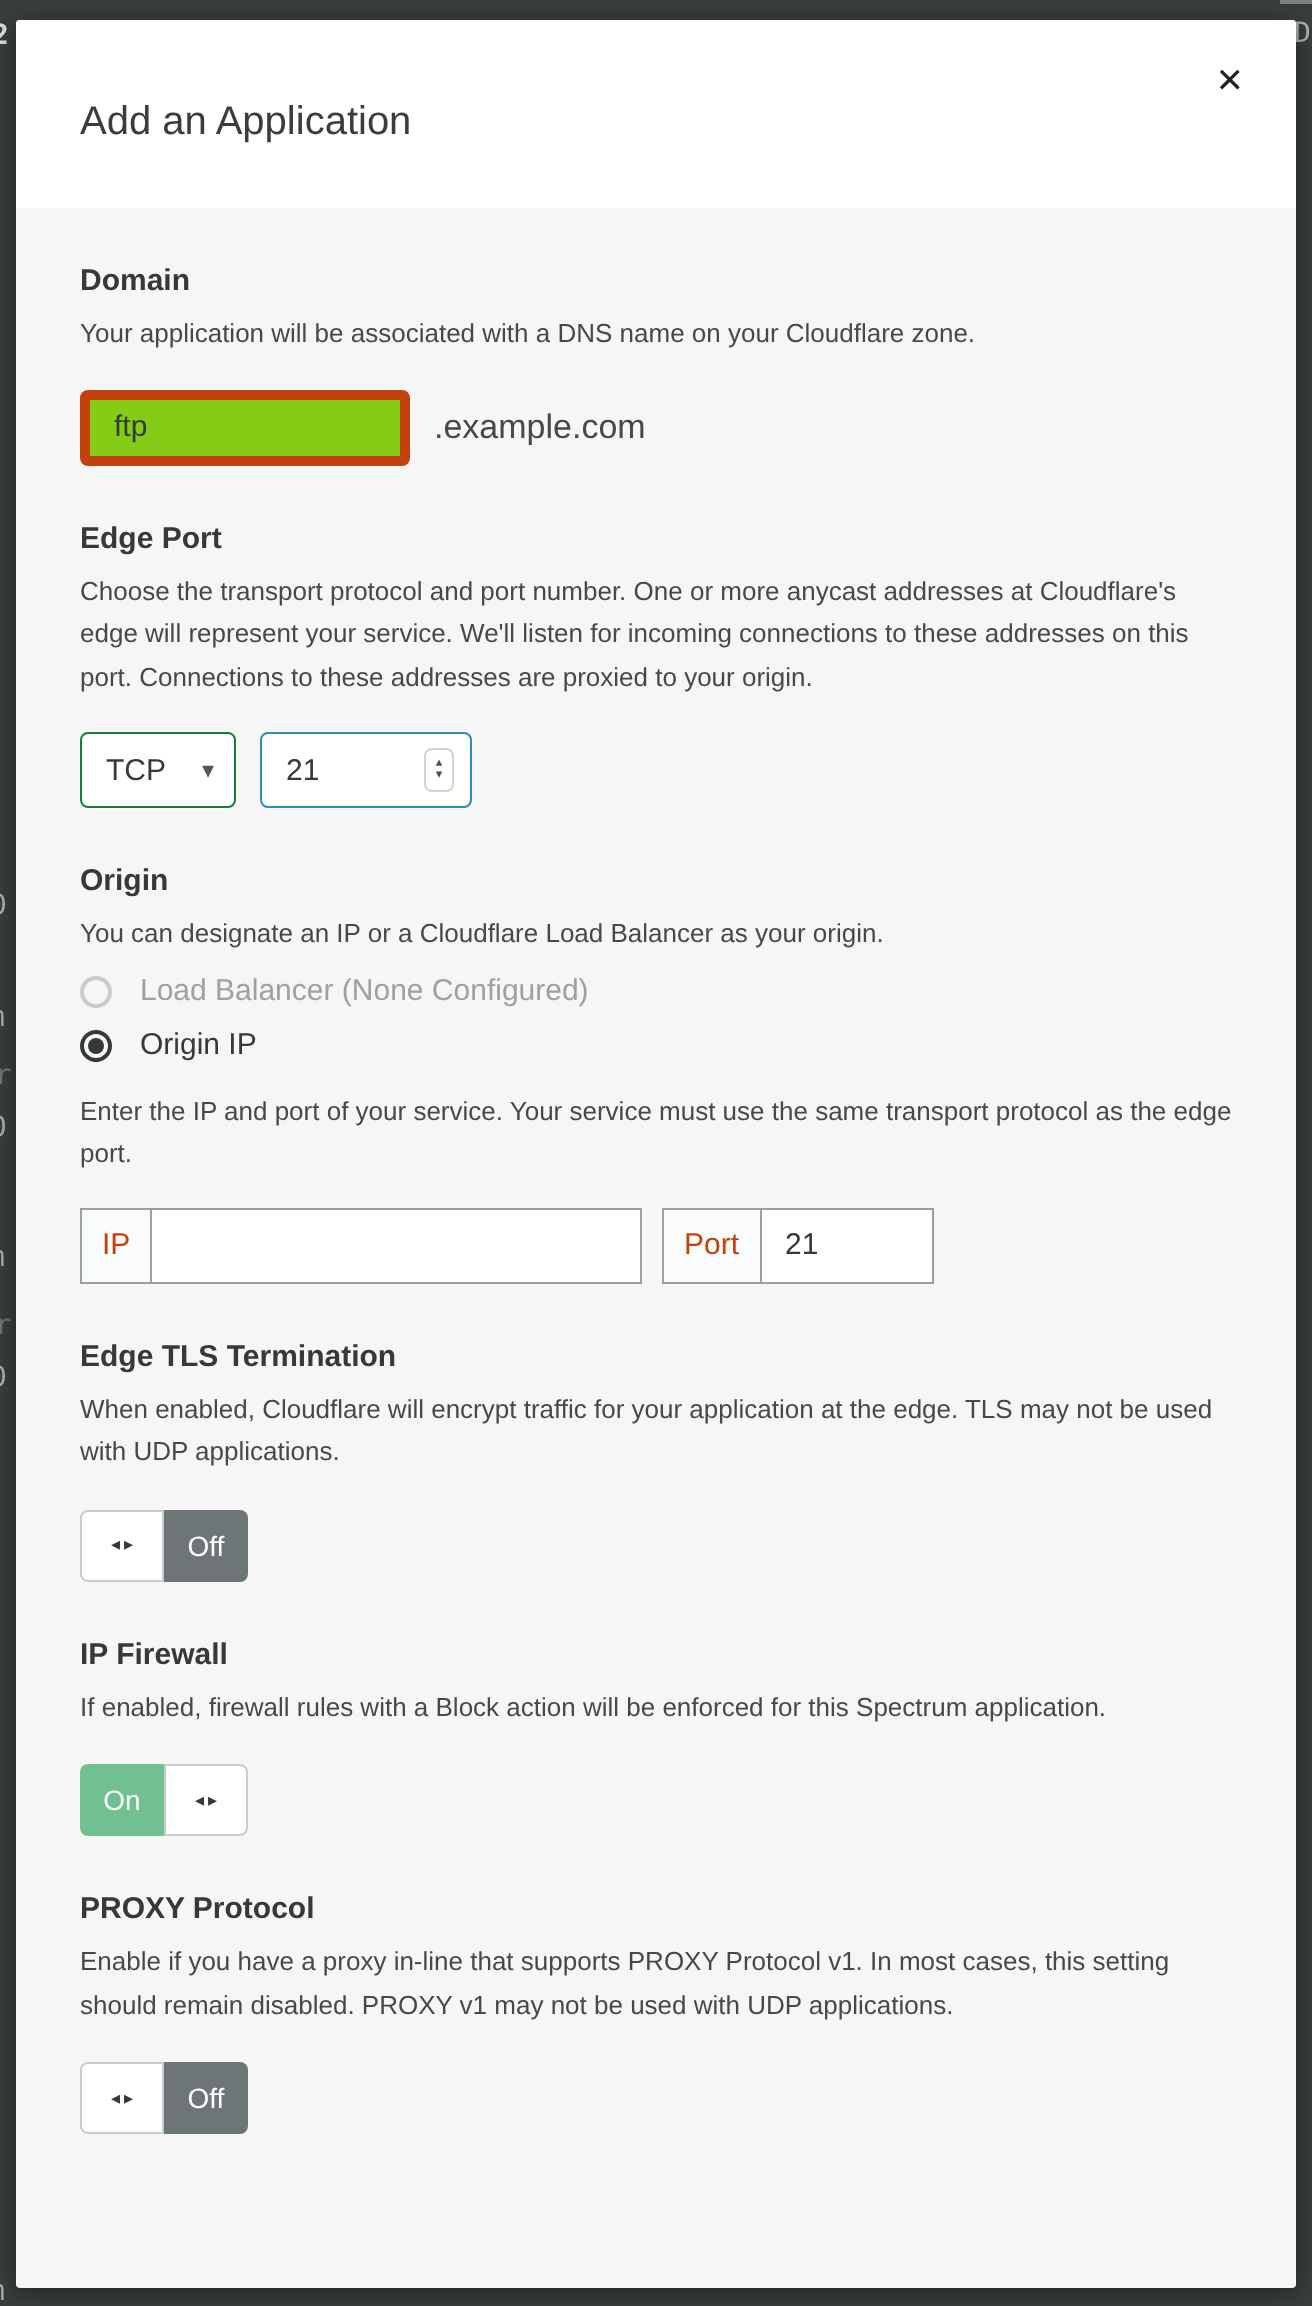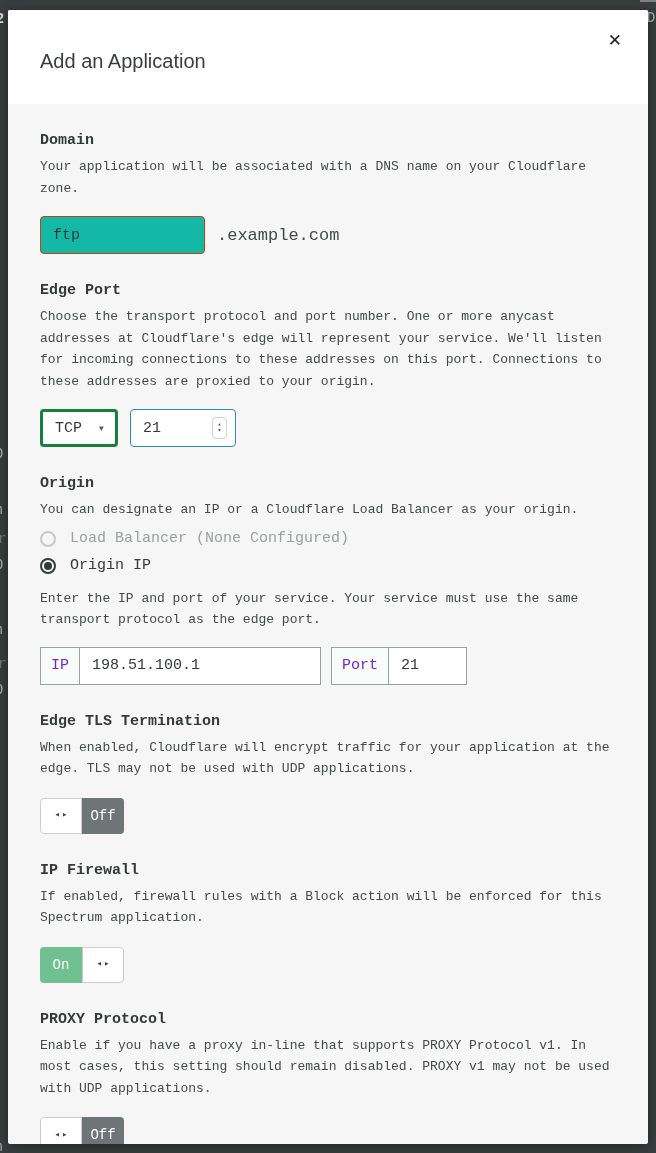--- a/index.html
+++ b/index.html
@@ -55,55 +55,55 @@
   .close-btn {
     position: absolute;
     top: 18px; right: 22px;
     font-size: 17px;
     font-weight: 700;
     color: #1f2223;
     cursor: pointer;
     line-height: 1;
     padding: 4px;
   }
-  .modal-body { padding: 26px 32px 0 32px; font-family: Liberation Mono, monospace; }
+  .modal-body { padding: 26px 32px 0 32px; }
 
   .section { margin-bottom: 26px; }
   .section-label {
     font-size: 15px;
     font-weight: 700;
     color: #36393a;
     margin-bottom: 5px;
     line-height: 21px;
   }
   .section-desc {
     font-size: 13px;
     color: #45494a;
     line-height: 21.5px;
   }
 
   
   .control-row { display: flex; align-items: center; margin-top: 17px; }
   .text-input {
     height: 38px;
-    border: 1px solid #c2410c;
+    border: 5px solid #c2410c;
     border-radius: 4px;
-    background: #14b8a6;
+    background: #84cc16;
     font-family: inherit;
     font-size: 15px;
     color: #36393a;
     padding: 0 12px;
     outline: none;
   }
   .domain-input { width: 165px; }
   .domain-suffix { margin-left: 12px; font-size: 17px; color: #45494a; }
 
   .select-box {
     width: 78px; height: 38px;
-    border: 3px solid #15803d;
+    border: 1px solid #15803d;
     border-radius: 4px;
     background: #fff;
     display: flex; align-items: center; justify-content: space-between;
     padding: 0 10px 0 12px;
     font-size: 15px;
     cursor: pointer;
   }
   .select-caret { font-size: 12px; color: #55595a; }
 
   .number-input-wrap {
@@ -155,21 +155,21 @@
     background: #fff;
     height: 38px;
   }
   .input-group.ip { width: 281px; margin-right: 10px; }
   .input-group.port { width: 136px; }
   .input-prefix {
     display: flex; align-items: center;
     padding: 0 10px;
     background: #fafbfb;
     border-right: 1px solid #9aa0a2;
-    color: #6d28d9;
+    color: #c2410c;
     font-size: 15px;
   }
   .input-group input {
     border: none; outline: none;
     flex: 1; min-width: 0;
     padding: 0 12px;
     font-family: inherit; font-size: 15px; color: #36393a;
     background: transparent;
   }
 
@@ -257,21 +257,20 @@
             <span class="dot"></span>
           </span>
         <span class="radio-label">Origin IP</span>
       </div>
 
       <div class="section-desc radio-instructions">Enter the IP and port of your service. Your service must use the same transport protocol as the edge port.</div>
 
       <div class="group-row">
         <div class="input-group ip">
           <span class="input-prefix">IP</span>
-          <input type="text" value="198.51.100.1" style="">
         </div>
         <div class="input-group port">
           <span class="input-prefix">Port</span>
           <input type="text" value="21" style="">
         </div>
       </div>
     </div>
 
     <div class="section">
       <div class="section-label">Edge TLS Termination</div>

